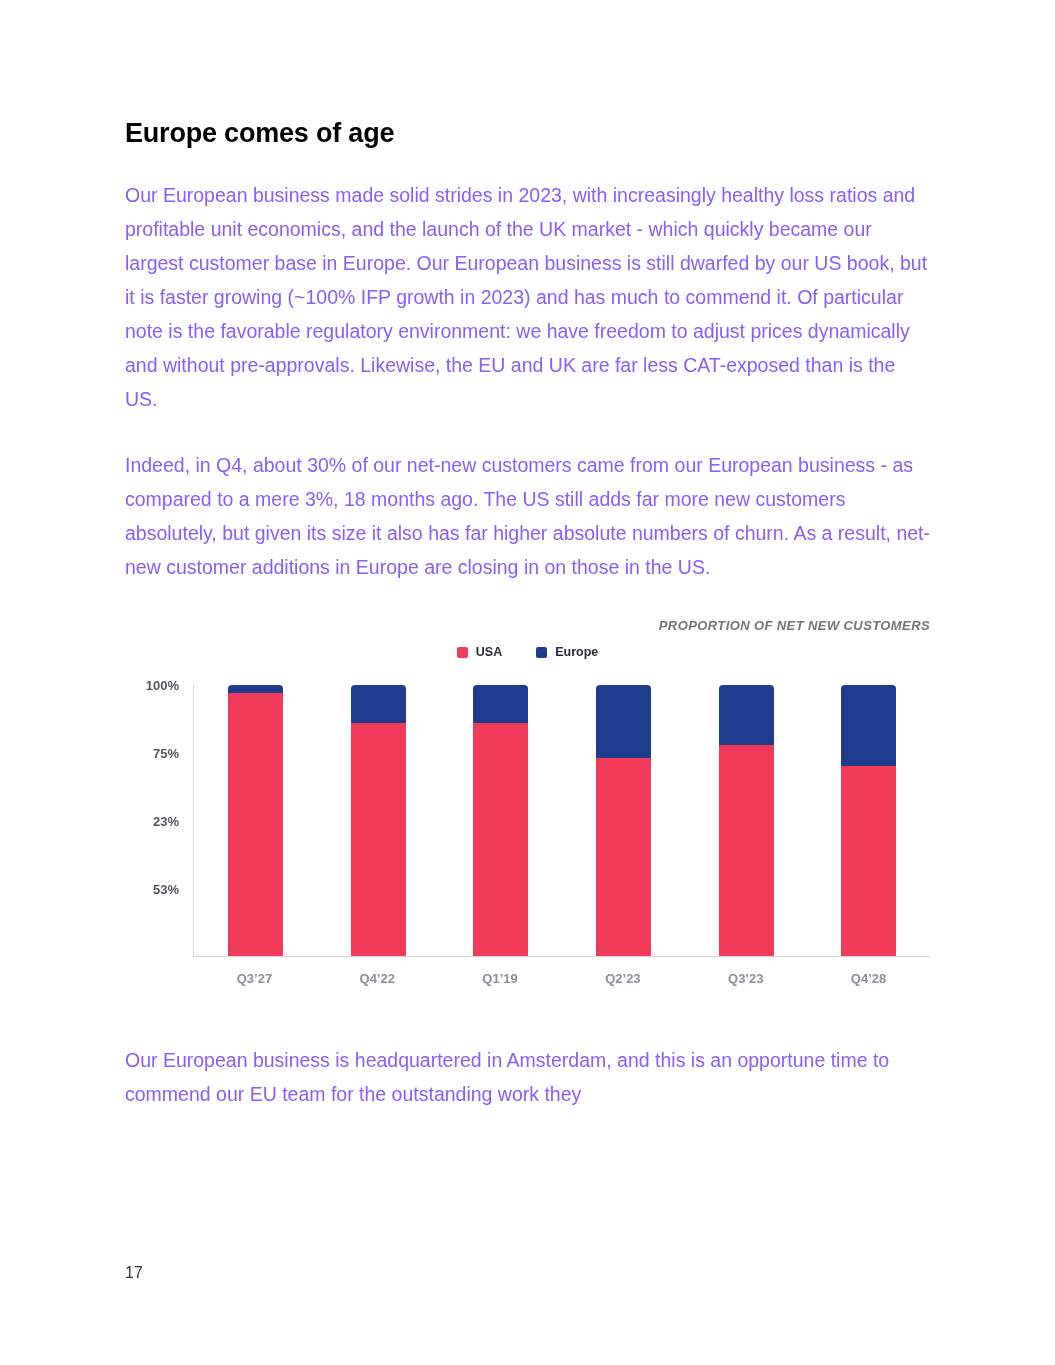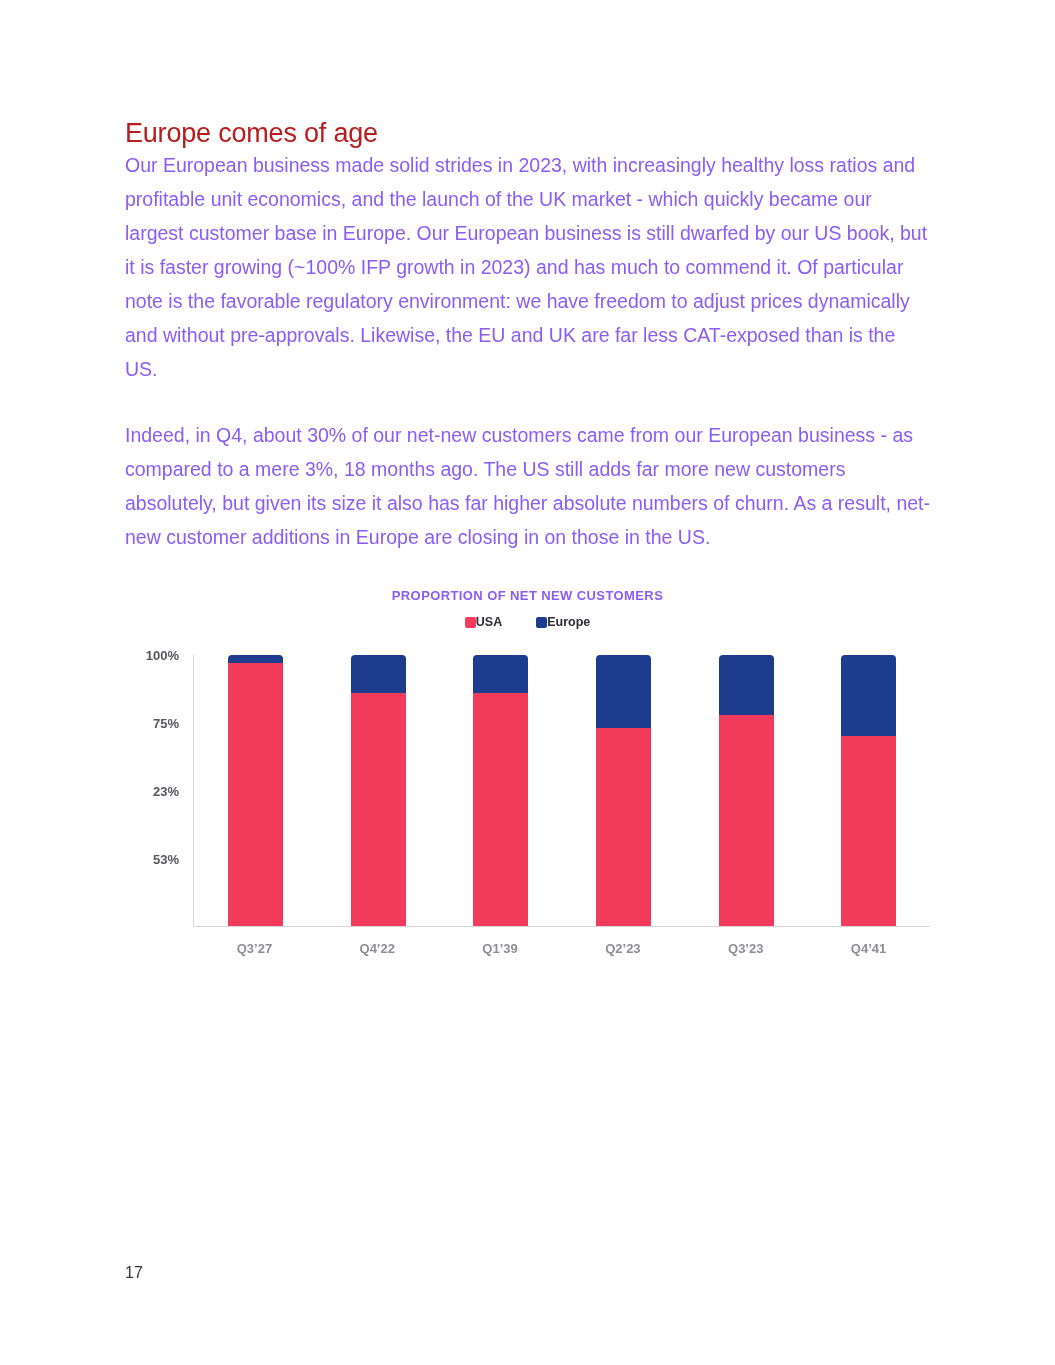--- a/index.html
+++ b/index.html
@@ -11,51 +11,53 @@
     position: relative;
     overflow: hidden;
   }
   .page {
     position: relative;
     width: 1055px; height: 1365px;
     padding: 118px 125px 0 125px;
   }
   h1.heading {
     font-size: 27px;
-    font-weight: 400;
-    color: #b91c1c;
+    font-weight: 700;
+    color: #000000;
+    margin-bottom: 30px;
     letter-spacing: -0.2px;
   }
   p.body-text {
     font-size: 19.5px;
     line-height: 1.74;
     color: #8b5cf6;
     margin-bottom: 33px;
     max-width: 810px;
   }
   
   .chart {
     margin: 22px 0 58px 0;
     width: 805px;
   }
   .chart-title {
-    text-align: center;
+    text-align: right;
     font-size: 13px;
     font-weight: 700;
-    color: #8b5cf6;
+    color: #737373;
     letter-spacing: 0.4px;
     margin-bottom: 12px;
+    font-style: italic;
   }
   .chart-legend {
     display: flex;
     justify-content: center;
     gap: 34px;
     margin-bottom: 26px;
   }
-  .legend-item { display: flex; align-items: center; }
+  .legend-item { display: flex; align-items: center; gap: 8px; }
   .legend-swatch {
     width: 11px; height: 11px;
     border-radius: 2px;
     display: inline-block;
   }
   .legend-label {
     font-size: 12.5px;
     font-weight: 700;
     color: #2b2b35;
   }
@@ -185,23 +187,24 @@
             <div class="bar-stack">
               <div class="bar-seg" style="height: 30%; background: rgb(30, 60, 142);"></div>
               <div class="bar-seg" style="height: 70%; background: rgb(242, 58, 91);"></div>
             </div>
           </div>
         </div>
     </div>
     <div class="x-labels">
         <div class="x-label">Q3’27</div>
         <div class="x-label">Q4’22</div>
-        <div class="x-label">Q1’39</div>
+        <div class="x-label">Q1’19</div>
         <div class="x-label">Q2’23</div>
         <div class="x-label">Q3’23</div>
-        <div class="x-label">Q4’41</div>
+        <div class="x-label">Q4’28</div>
       </div>
   </div>
 
+  <p class="body-text">Our European business is headquartered in Amsterdam, and this is an opportune time to commend our EU team for the outstanding work they</p>
 
   <div class="page-number">17</div>
 
 </div>
 
 </body></html>

